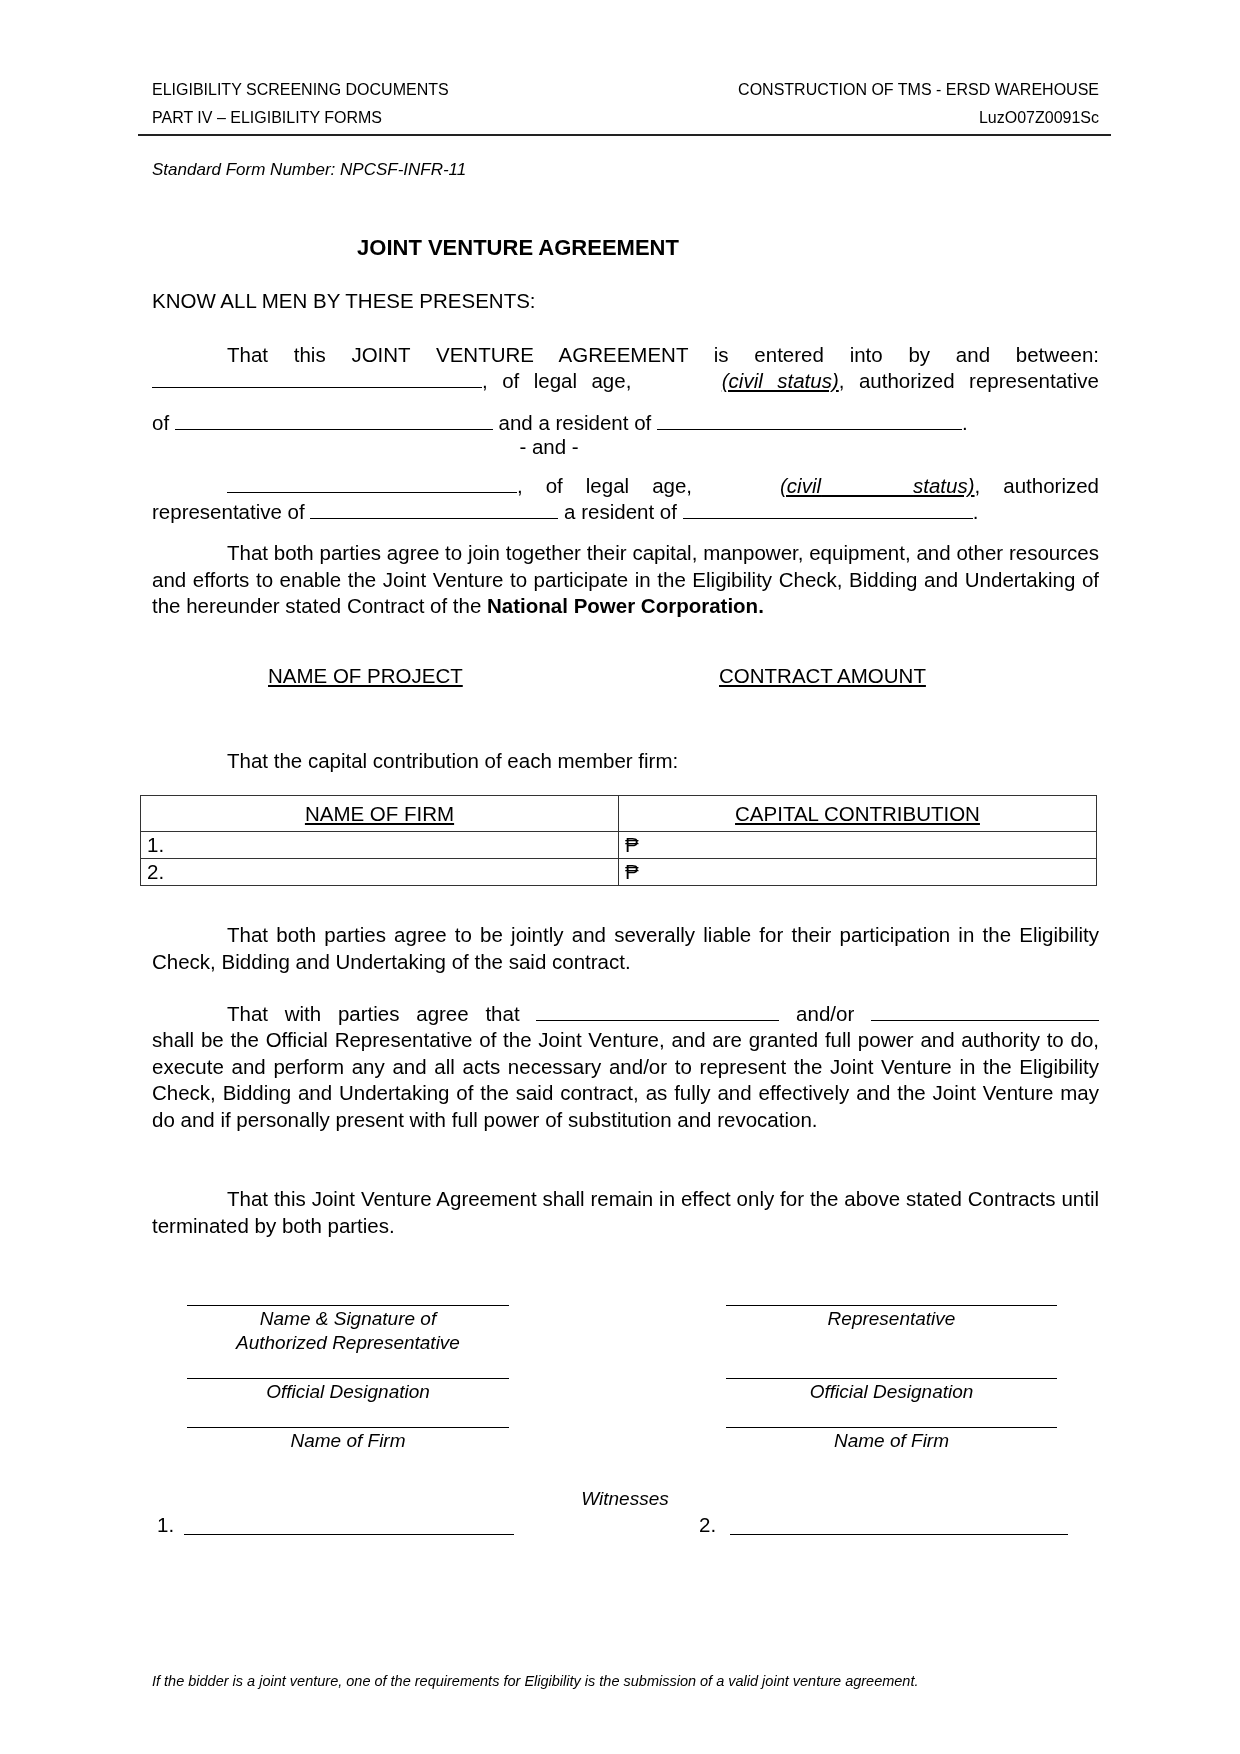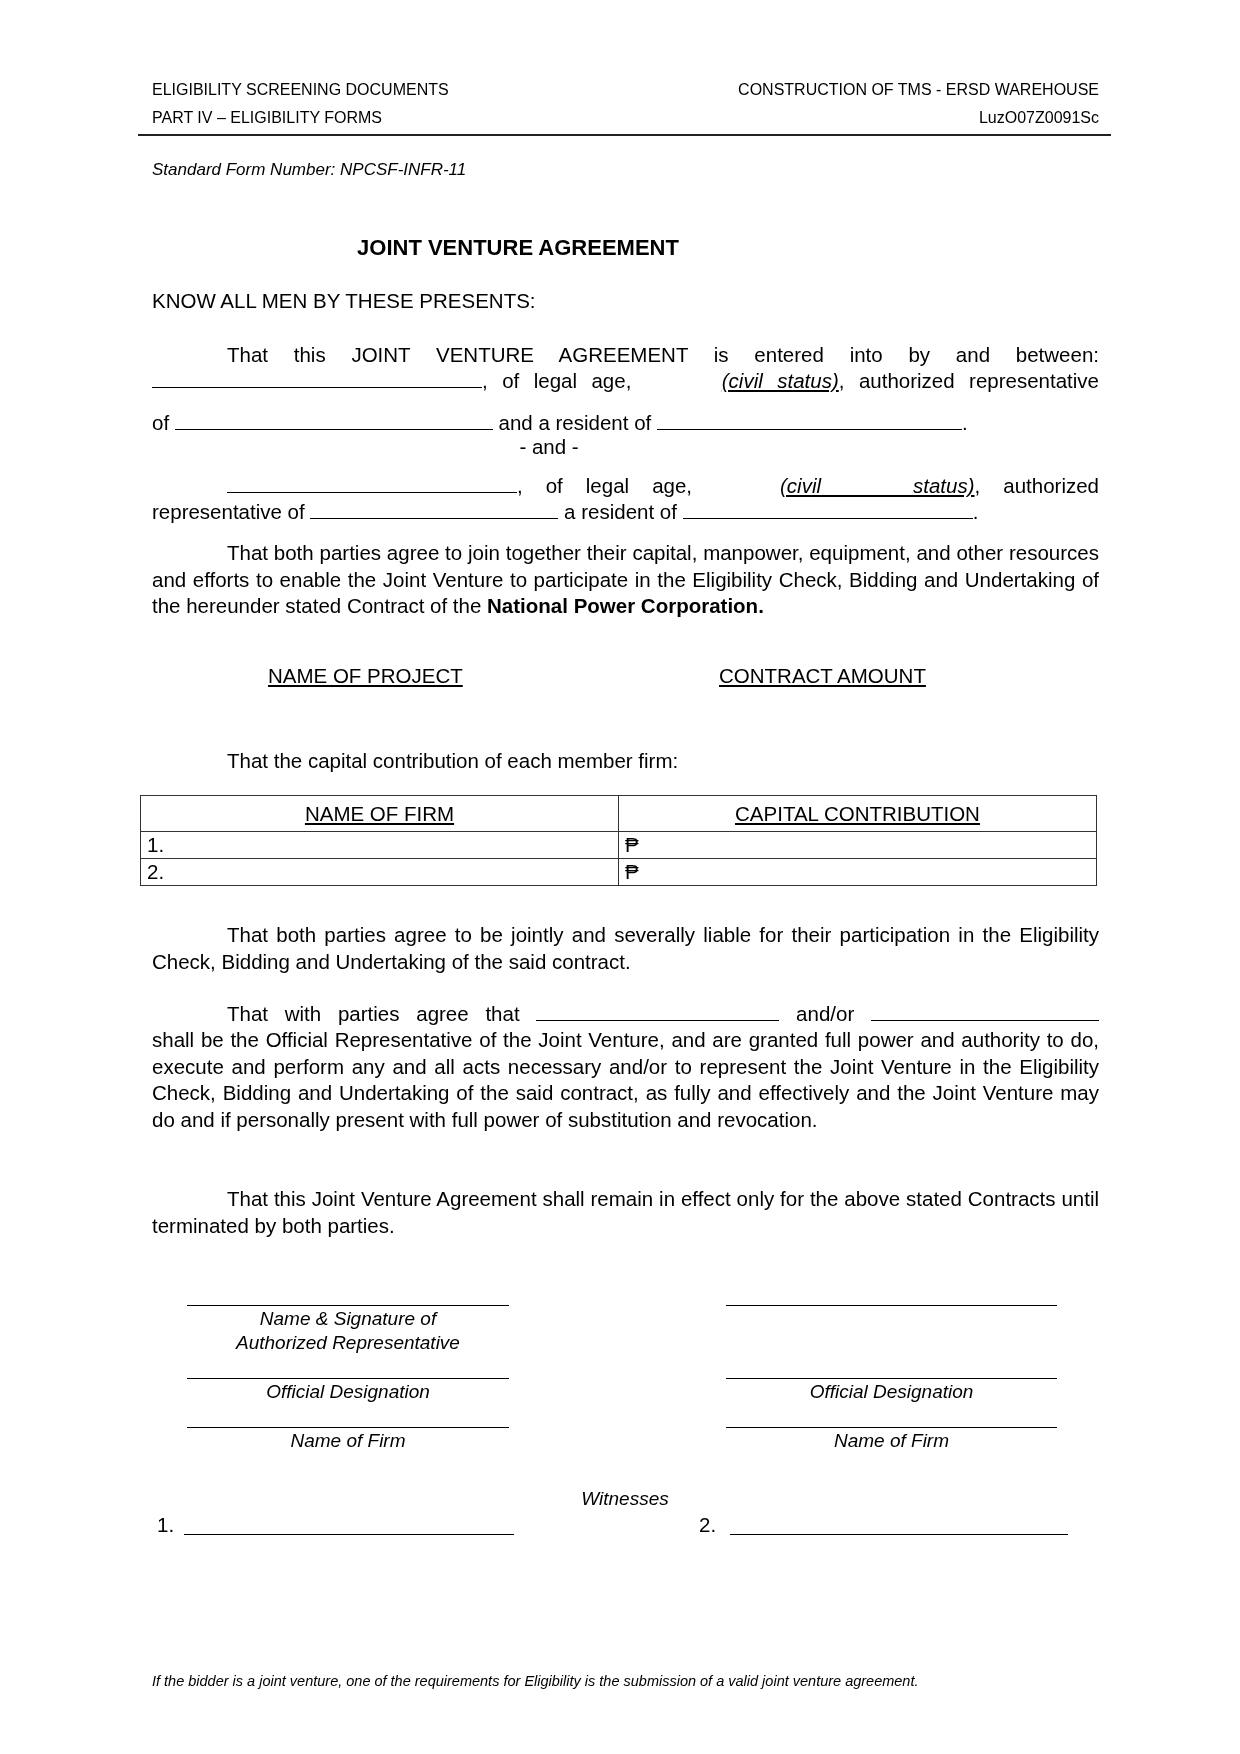--- a/index.html
+++ b/index.html
@@ -112,20 +112,21 @@
   <div>Name &amp; Signature of</div>
   <div>Authorized Representative</div>
 </div>
 <div class="sigline" style="left:187px; width:322px; top:1378px;"></div>
 <div class="sig" style="left:167px; width:362px; top:1380px;">Official Designation</div>
 <div class="sigline" style="left:187px; width:322px; top:1427px;"></div>
 <div class="sig" style="left:167px; width:362px; top:1429px;">Name of Firm</div>
 
 <div class="sigline" style="left:726px; width:331px; top:1305px;"></div>
 <div class="sig" style="left:701px; width:381px; top:1307px;">
+  <div>Representative</div>
 </div>
 <div class="sigline" style="left:726px; width:331px; top:1378px;"></div>
 <div class="sig" style="left:701px; width:381px; top:1380px;">Official Designation</div>
 <div class="sigline" style="left:726px; width:331px; top:1427px;"></div>
 <div class="sig" style="left:701px; width:381px; top:1429px;">Name of Firm</div>
 
 <div class="sig" style="left:520px; width:210px; top:1487px;">Witnesses</div>
 <div class="abs body" style="left:157px; top:1512px;">1.</div>
 <div class="sigline" style="left:184px; width:330px; top:1534px;"></div>
 <div class="abs body" style="left:699px; top:1512px;">2.</div>

